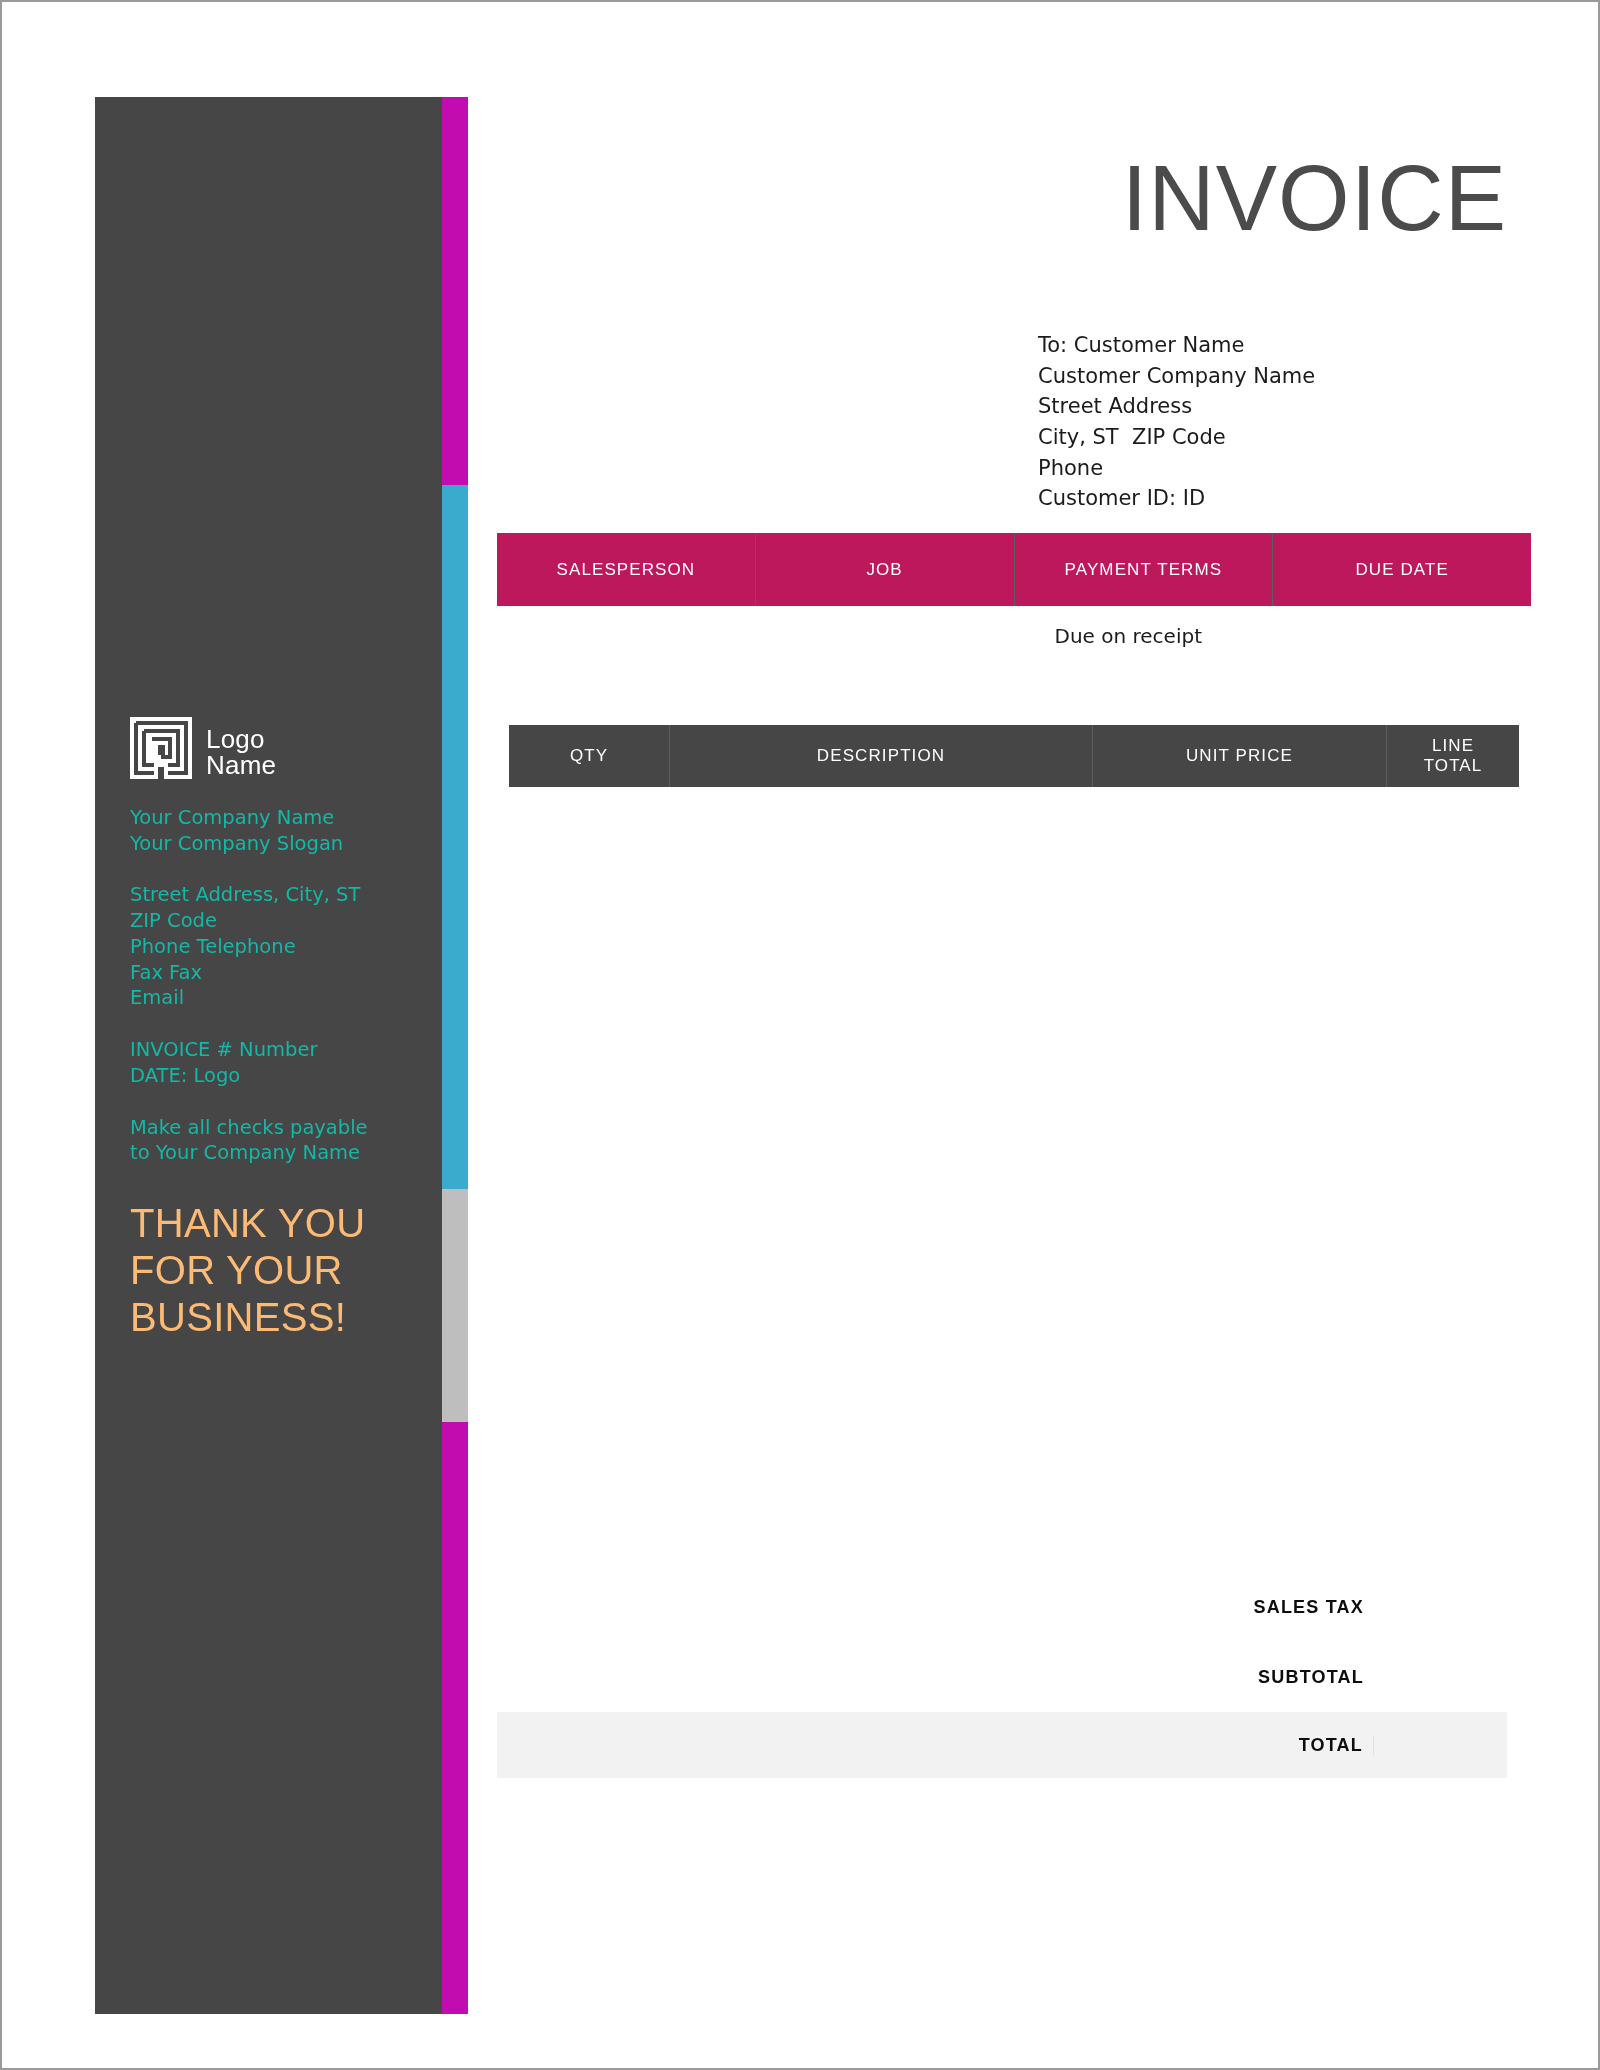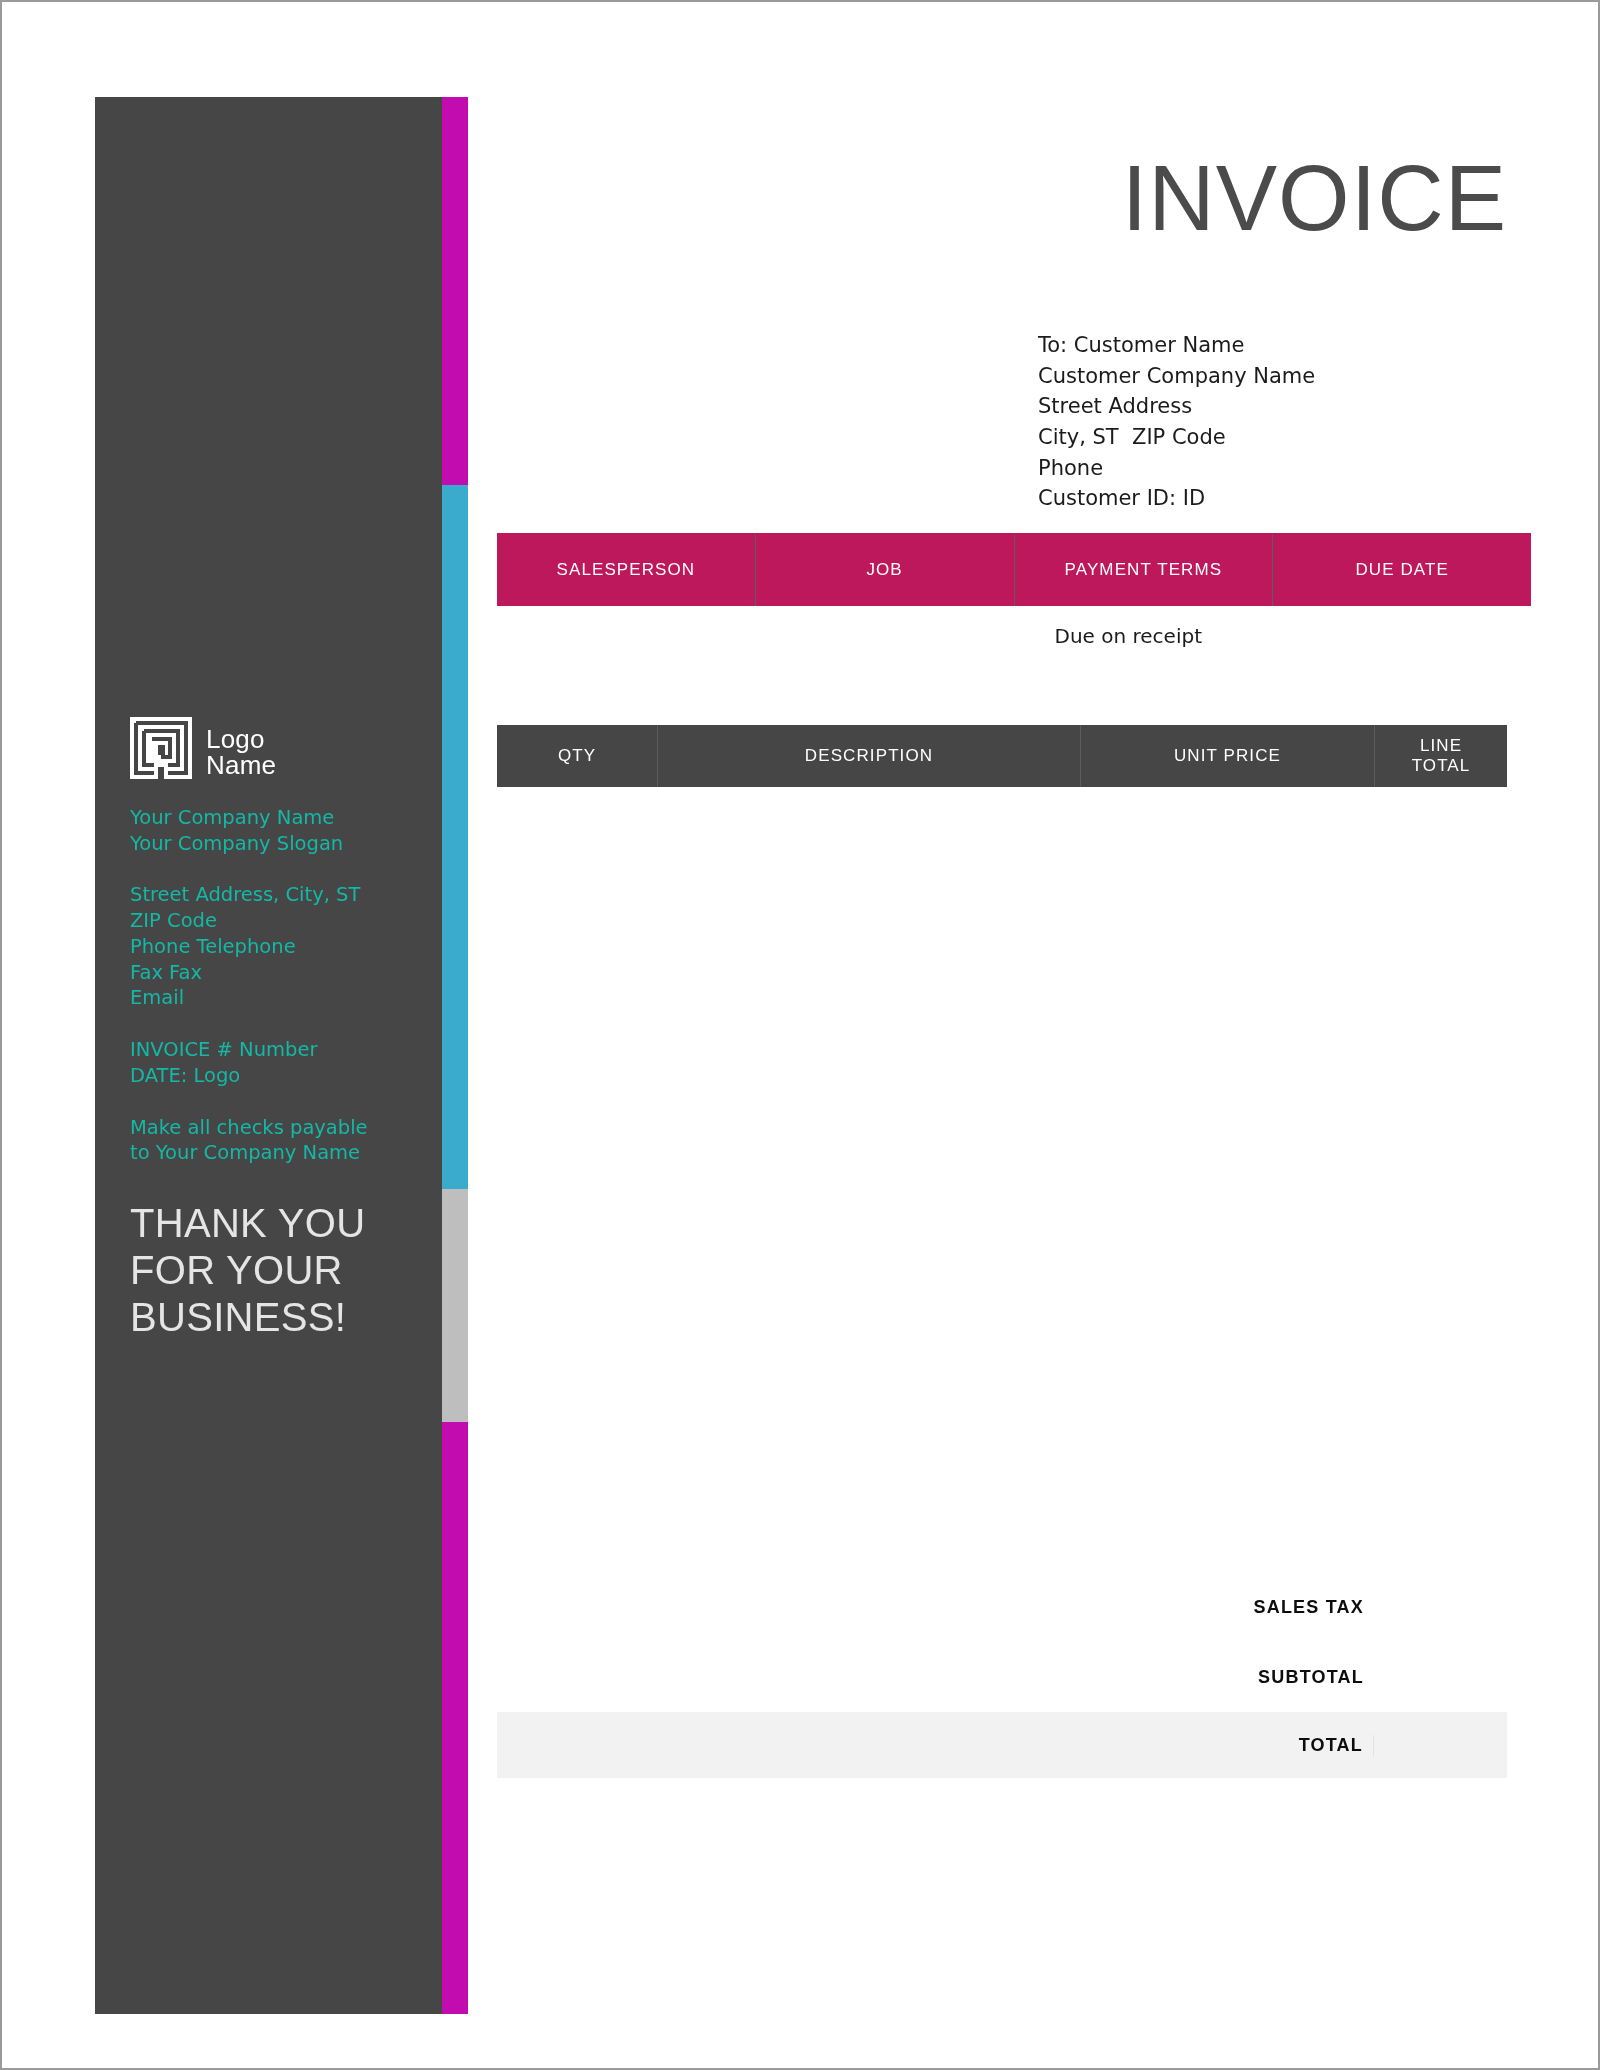--- a/index.html
+++ b/index.html
@@ -69,21 +69,21 @@
     color: #14b8a6;
     font-size: 19.5px;
     line-height: 1.32;
     font-family: "DejaVu Sans", sans-serif;
     font-weight: 400;
     margin-bottom: 26px;
   }
   .side-block div { white-space: pre-wrap; }
 
   .thanks {
-    color: #e5e5e5;
+    color: #fdba74;
     font-family: "Liberation Sans", sans-serif;
     font-size: 40px;
     line-height: 1.17;
     font-weight: 400;
     letter-spacing: 0.3px;
     margin-top: 34px;
   }
   .thanks span { display: block; }
 
   
@@ -169,21 +169,21 @@
     align-items: center;
     justify-content: center;
     font-size: 20px;
     color: #1b1b1b;
     font-family: "DejaVu Sans", sans-serif;
   }
 
   
   .items-head {
     position: absolute;
-    left: 0;
+    left: 12px;
     top: 723px;
     width: 1010px;
     height: 62px;
     background: #464646;
     display: flex;
     box-sizing: border-box;
   }
   .ih {
     display: flex;
     align-items: center;

